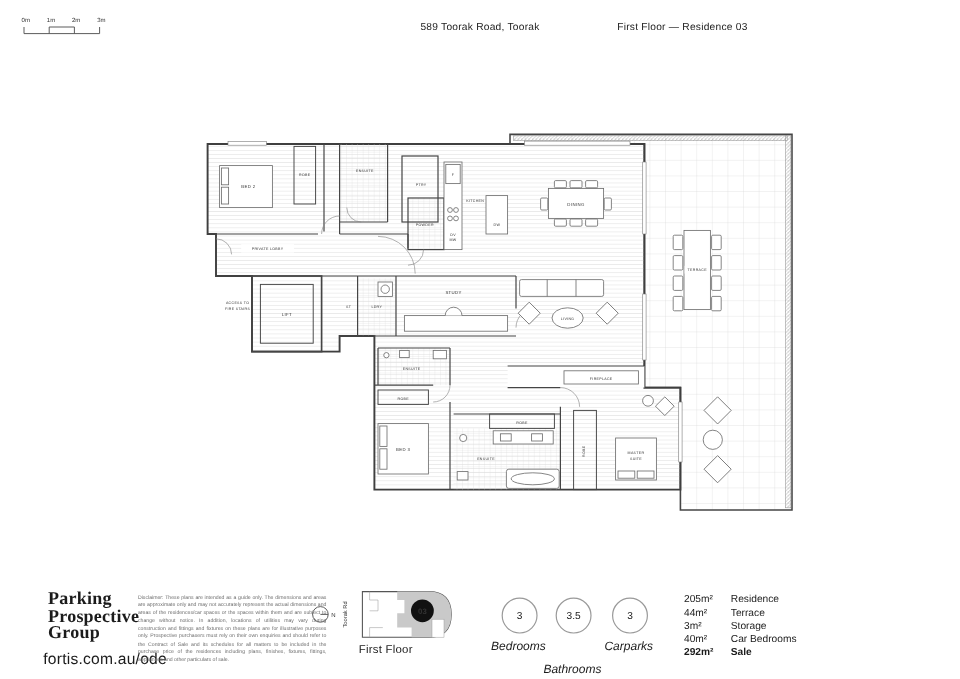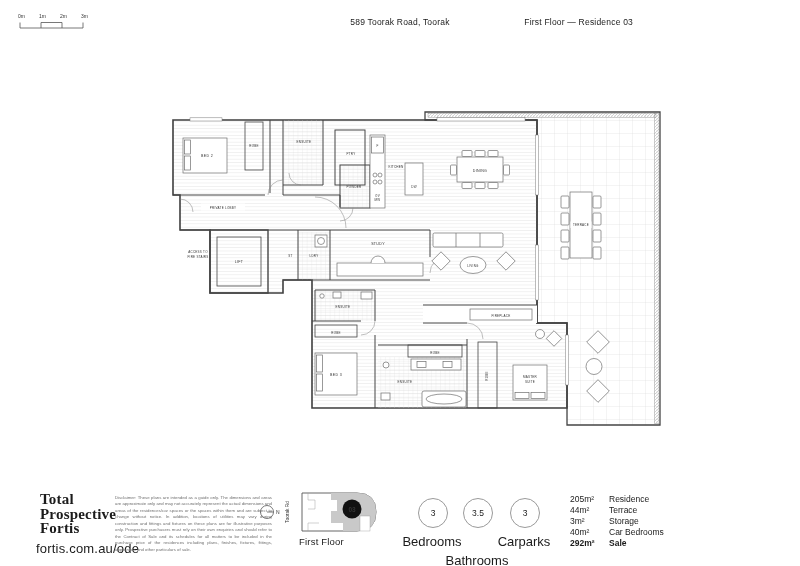--- a/index.html
+++ b/index.html
@@ -1,38 +1,38 @@
 <!DOCTYPE html>
 <html><head>
 <meta charset="utf-8">
 <style>
   html,body{margin:0;padding:0;background:#fff;}
   .page{position:relative;width:678px;height:566px;background:#ffffff;overflow:hidden;
         font-family:"Liberation Sans",sans-serif;color:#1b1b1b;}
   .hdr-center{position:absolute;top:17px;left:0;width:800px;text-align:center;
         font-size:8.5px;letter-spacing:.2px;}
-  .hdr-right{position:absolute;top:17px;right:45px;font-size:8.5px;letter-spacing:.2px;}
+  .hdr-right{position:absolute;top:17px;right:55px;font-size:8.5px;letter-spacing:.2px;}
   .scalebar{position:absolute;left:14px;top:10px;}
   svg text{font-family:"Liberation Sans",sans-serif;fill:#333;}
   .plan-label{font-size:3.6px;letter-spacing:.3px;text-anchor:middle;}
   .plan-label-s{font-size:3px;letter-spacing:.25px;text-anchor:middle;}
   .wall{stroke:#454545;fill:none;}
   .furn{stroke:#6e6e6e;stroke-width:.7;fill:#fff;}
   .arc{stroke:#8a8a8a;stroke-width:.55;fill:none;}
   .brand{position:absolute;left:40px;top:492px;font-family:"Liberation Serif",serif;
         font-weight:700;font-size:15px;line-height:14.5px;letter-spacing:.2px;}
   .brand-url{position:absolute;left:36px;top:541px;font-size:13px;letter-spacing:.2px;}
   .disclaimer{position:absolute;left:115px;top:495px;width:157px;font-size:4.3px;
         line-height:1.5;color:#6f6f6f;text-align:justify;}
   .locator{position:absolute;left:255px;top:487px;}
   .first-floor{position:absolute;left:299px;top:536px;font-size:9.5px;letter-spacing:.2px;}
   .stat{position:absolute;top:498px;width:28px;height:28px;border:1px solid #9a9a9a;
         border-radius:50%;display:flex;align-items:center;justify-content:center;
         font-size:8.5px;}
-  .stat-label{position:absolute;top:534px;font-size:13px;text-align:center;width:70px;}
+  .stat-label{position:absolute;top:534px;font-size:10px;text-align:center;width:70px;font-style:italic;}
   .areas{position:absolute;left:570px;top:494px;font-size:8.5px;line-height:11px;}
   .area-row{display:flex;gap:13px;}
   .area-val{width:26px;}
   .area-row.total{font-weight:700;}
   .ode{position:absolute;left:662px;top:491px;}
 </style>
 </head>
 <body>
 
 <div class="page">
@@ -229,23 +229,23 @@
       <text class="plan-label-s" x="365" y="288">SUITE</text>
       <text class="plan-label-s" x="212.5" y="51.5">F</text>
       <text class="plan-label-s" x="249" y="93">DW</text>
       <text class="plan-label-s" x="212.5" y="102">OV</text>
       <text class="plan-label-s" x="212.5" y="106">MW</text>
     </g>
   </svg>
 
   
   <div class="brand">
-    <div>Total</div>
+    <div>Parking</div>
     <div>Prospective</div>
-    <div>Fortis</div>
+    <div>Group</div>
   </div>
   <div class="brand-url">fortis.com.au/ode</div>
 
   <div class="disclaimer">Disclaimer: These plans are intended as a guide only. The dimensions and areas are approximate only and may not accurately represent the actual dimensions and areas of the residences/car spaces or the spaces within them and are subject to change without notice. In addition, locations of utilities may vary during construction and fittings and fixtures on these plans are for illustrative purposes only. Prospective purchasers must rely on their own enquiries and should refer to the Contract of Sale and its schedules for all matters to be included in the purchase price of the residences including plans, finishes, fixtures, fittings, appliances and other particulars of sale.</div>
 
   <svg class="locator" width="135" height="48" viewBox="0 0 135 48">
     <g>
       <circle cx="12" cy="25" r="6.5" fill="none" stroke="#555" stroke-width="0.8"></circle>
       <path d="M12,25 H18.5" stroke="#555" stroke-width="0.8"></path>
       <text x="21" y="27.2" font-size="5">N</text>

